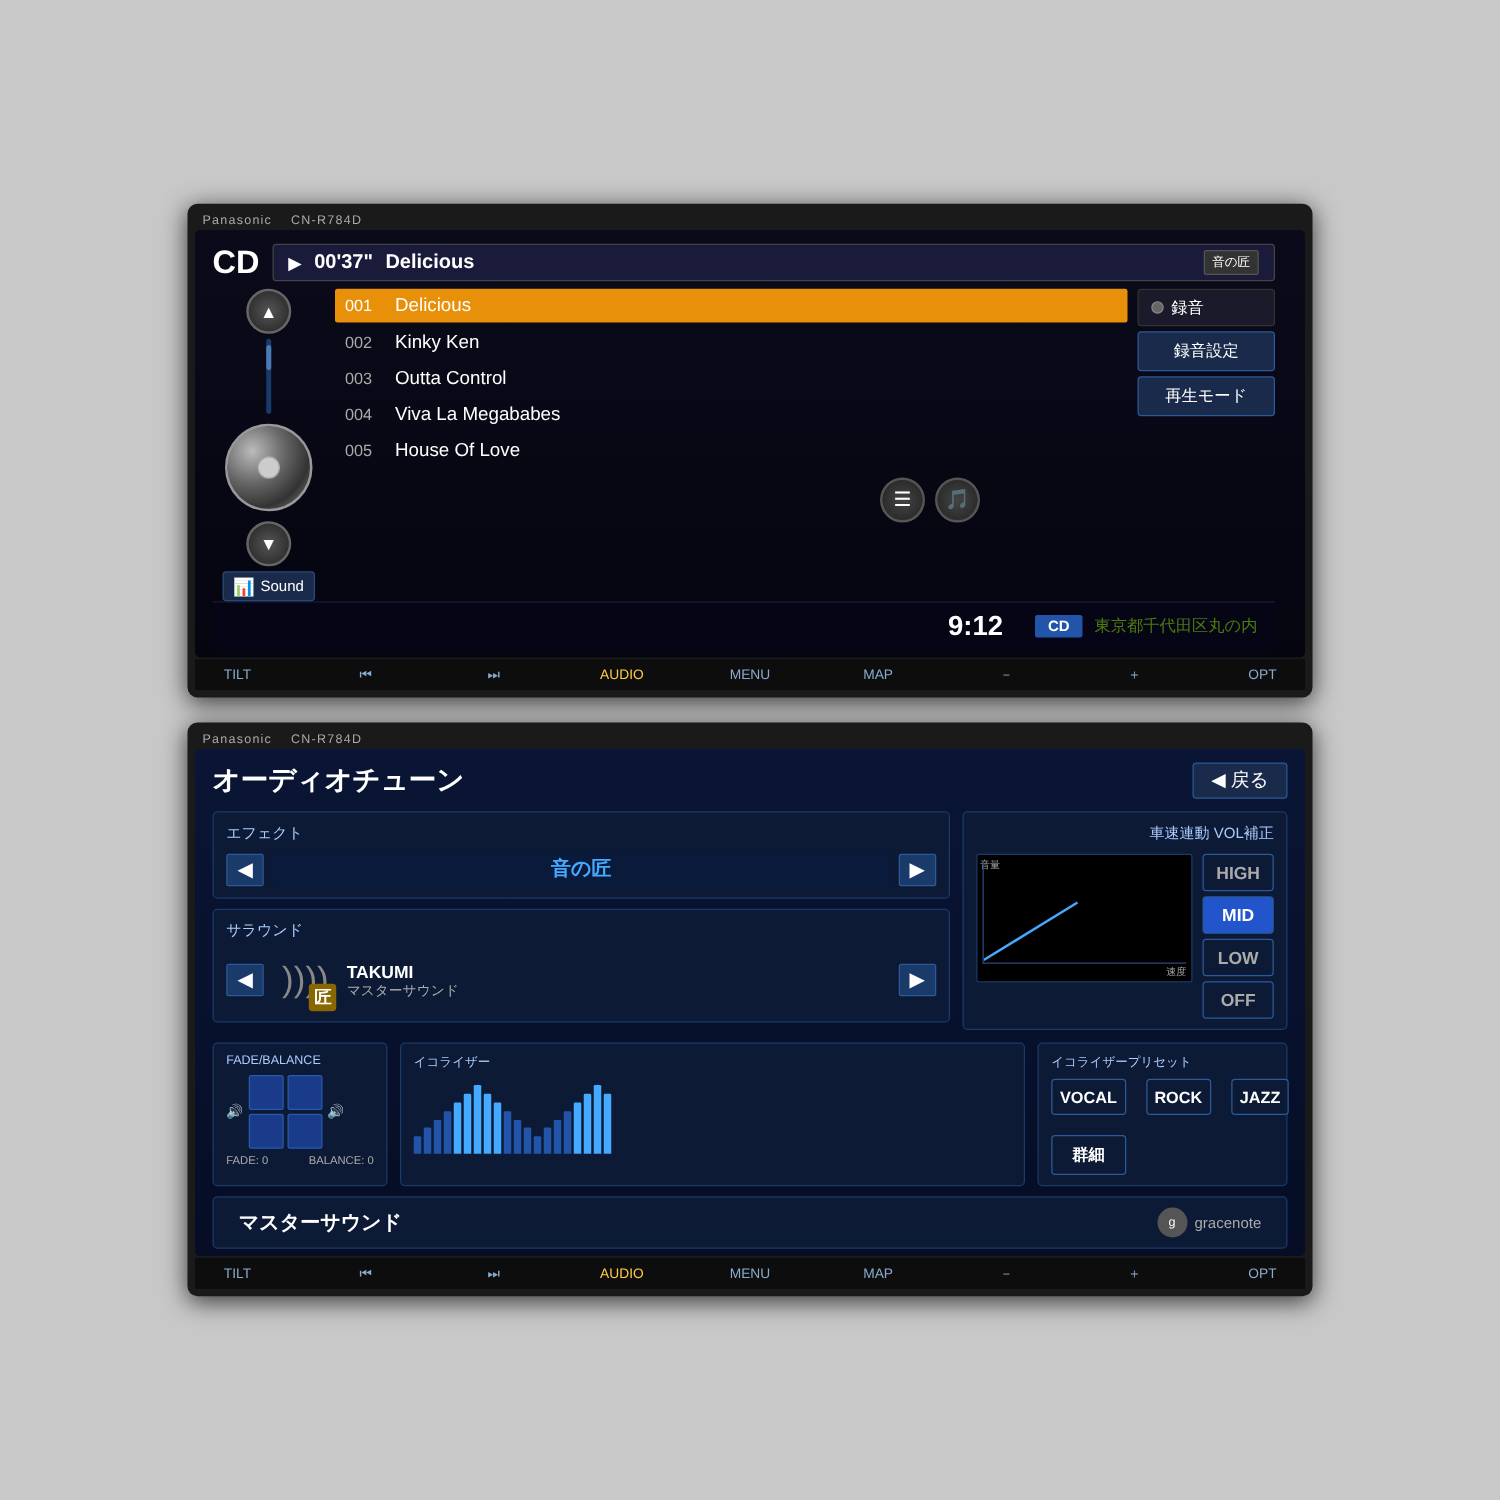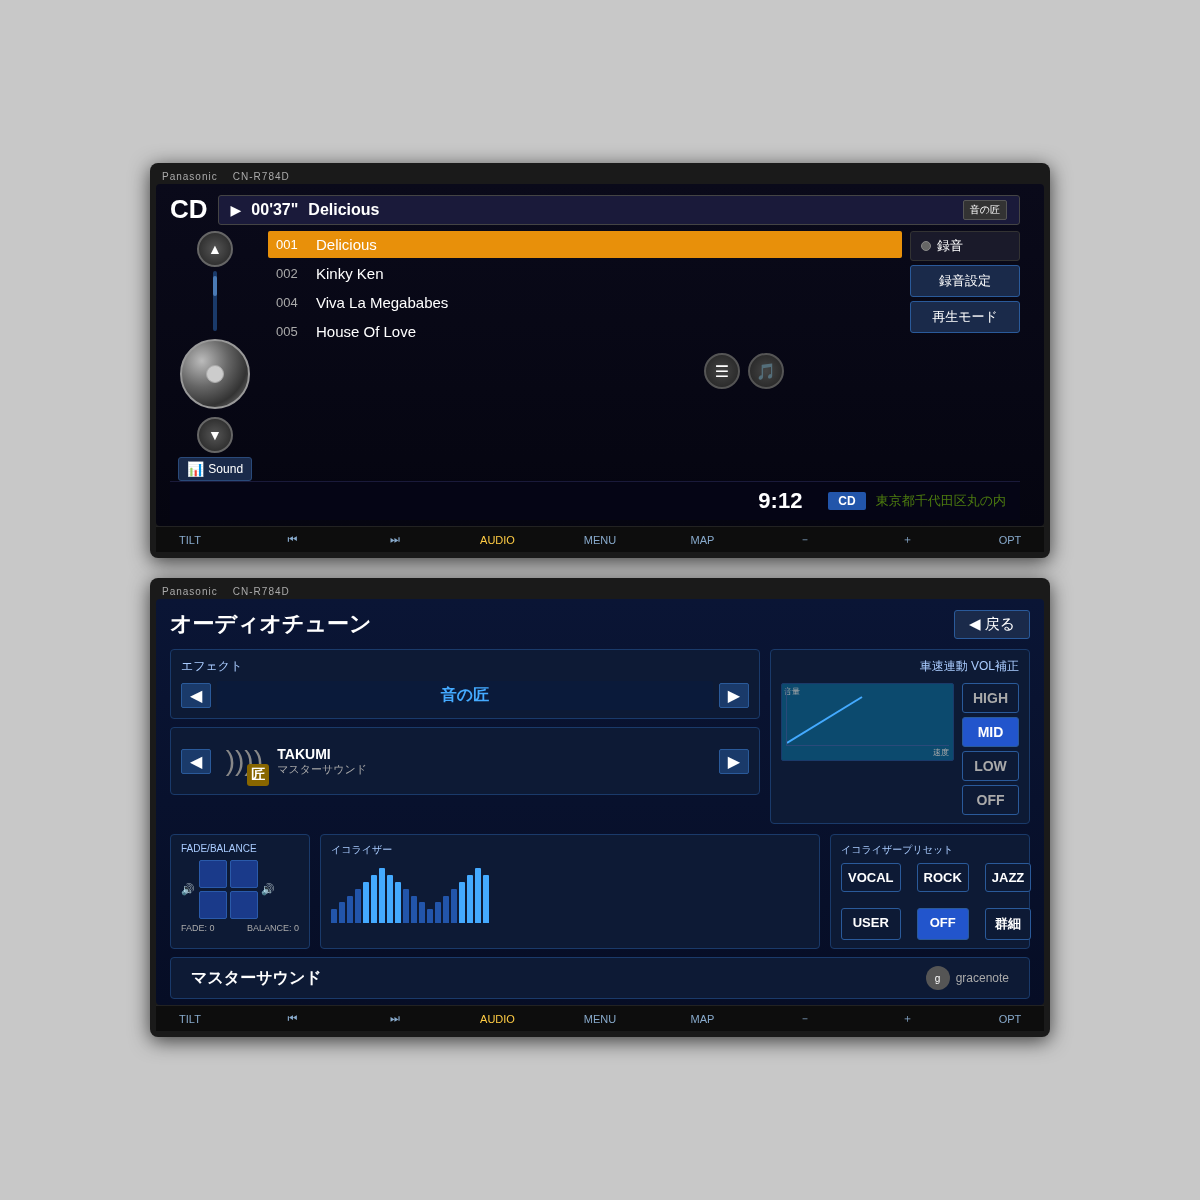--- a/index.html
+++ b/index.html
@@ -486,22 +486,22 @@
       text-align: right;
     }
 
     .speed-content {
       display: flex;
       gap: 8px;
     }
 
     .speed-graph {
       flex: 1;
-      height: 78px;
-      background: #0c4a6e;
+      height: 103px;
+      background: #000000;
       border: 1px solid #1a3a6a;
       border-radius: 2px;
       position: relative;
       overflow: hidden;
     }
 
     .speed-axis-y {
       position: absolute;
       left: 4px;
       top: 4px;
@@ -627,21 +627,21 @@
       border-radius: 1px 1px 0 0;
       transition: height 0.2s;
     }
 
     .eq-bar.active {
       background: #44aaff;
     }
 
     .preset-grid {
       display: grid;
-      grid-template-columns: 1fr 1fr 1fr;
+      grid-template-columns: 1fr 1fr 1fr 1fr 1fr;
       gap: 16px;
     }
 
     .preset-btn {
       padding: 6px 6px;
       border-radius: 3px;
       font-size: 13px;
       font-weight: bold;
       text-align: center;
       cursor: pointer;
@@ -745,20 +745,24 @@
       </div>
 
       <div class="track-list">
         <div class="track-item active">
           <span class="track-num">001</span>
           <span class="track-title">Delicious</span>
         </div>
         <div class="track-item">
           <span class="track-num">002</span>
           <span class="track-title">Kinky Ken</span>
+        </div>
+        <div class="track-item">
+          <span class="track-num">003</span>
+          <span class="track-title">Outta Control</span>
         </div>
         <div class="track-item">
           <span class="track-num">004</span>
           <span class="track-title">Viva La Megababes</span>
         </div>
         <div class="track-item">
           <span class="track-num">005</span>
           <span class="track-title">House Of Love</span>
         </div>
         <div class="cd-bottom-icons" style="display:flex;gap:8px;justify-content:flex-end;margin-top:6px;">
@@ -824,20 +828,21 @@
         <div class="panel-section">
           <div class="section-label">エフェクト</div>
           <div class="effect-row">
             <div class="nav-arrow">◀</div>
             <div class="effect-name">音の匠</div>
             <div class="nav-arrow">▶</div>
           </div>
         </div>
 
         <div class="panel-section">
+          <div class="section-label">サラウンド</div>
           <div class="surround-row">
             <div class="nav-arrow">◀</div>
             <div class="surround-icon">
               <span class="surround-waves">))))</span>
               <div class="surround-badge">匠</div>
             </div>
             <div class="surround-info">
               <div class="surround-name">TAKUMI</div>
               <div class="surround-sub">マスターサウンド</div>
             </div>

